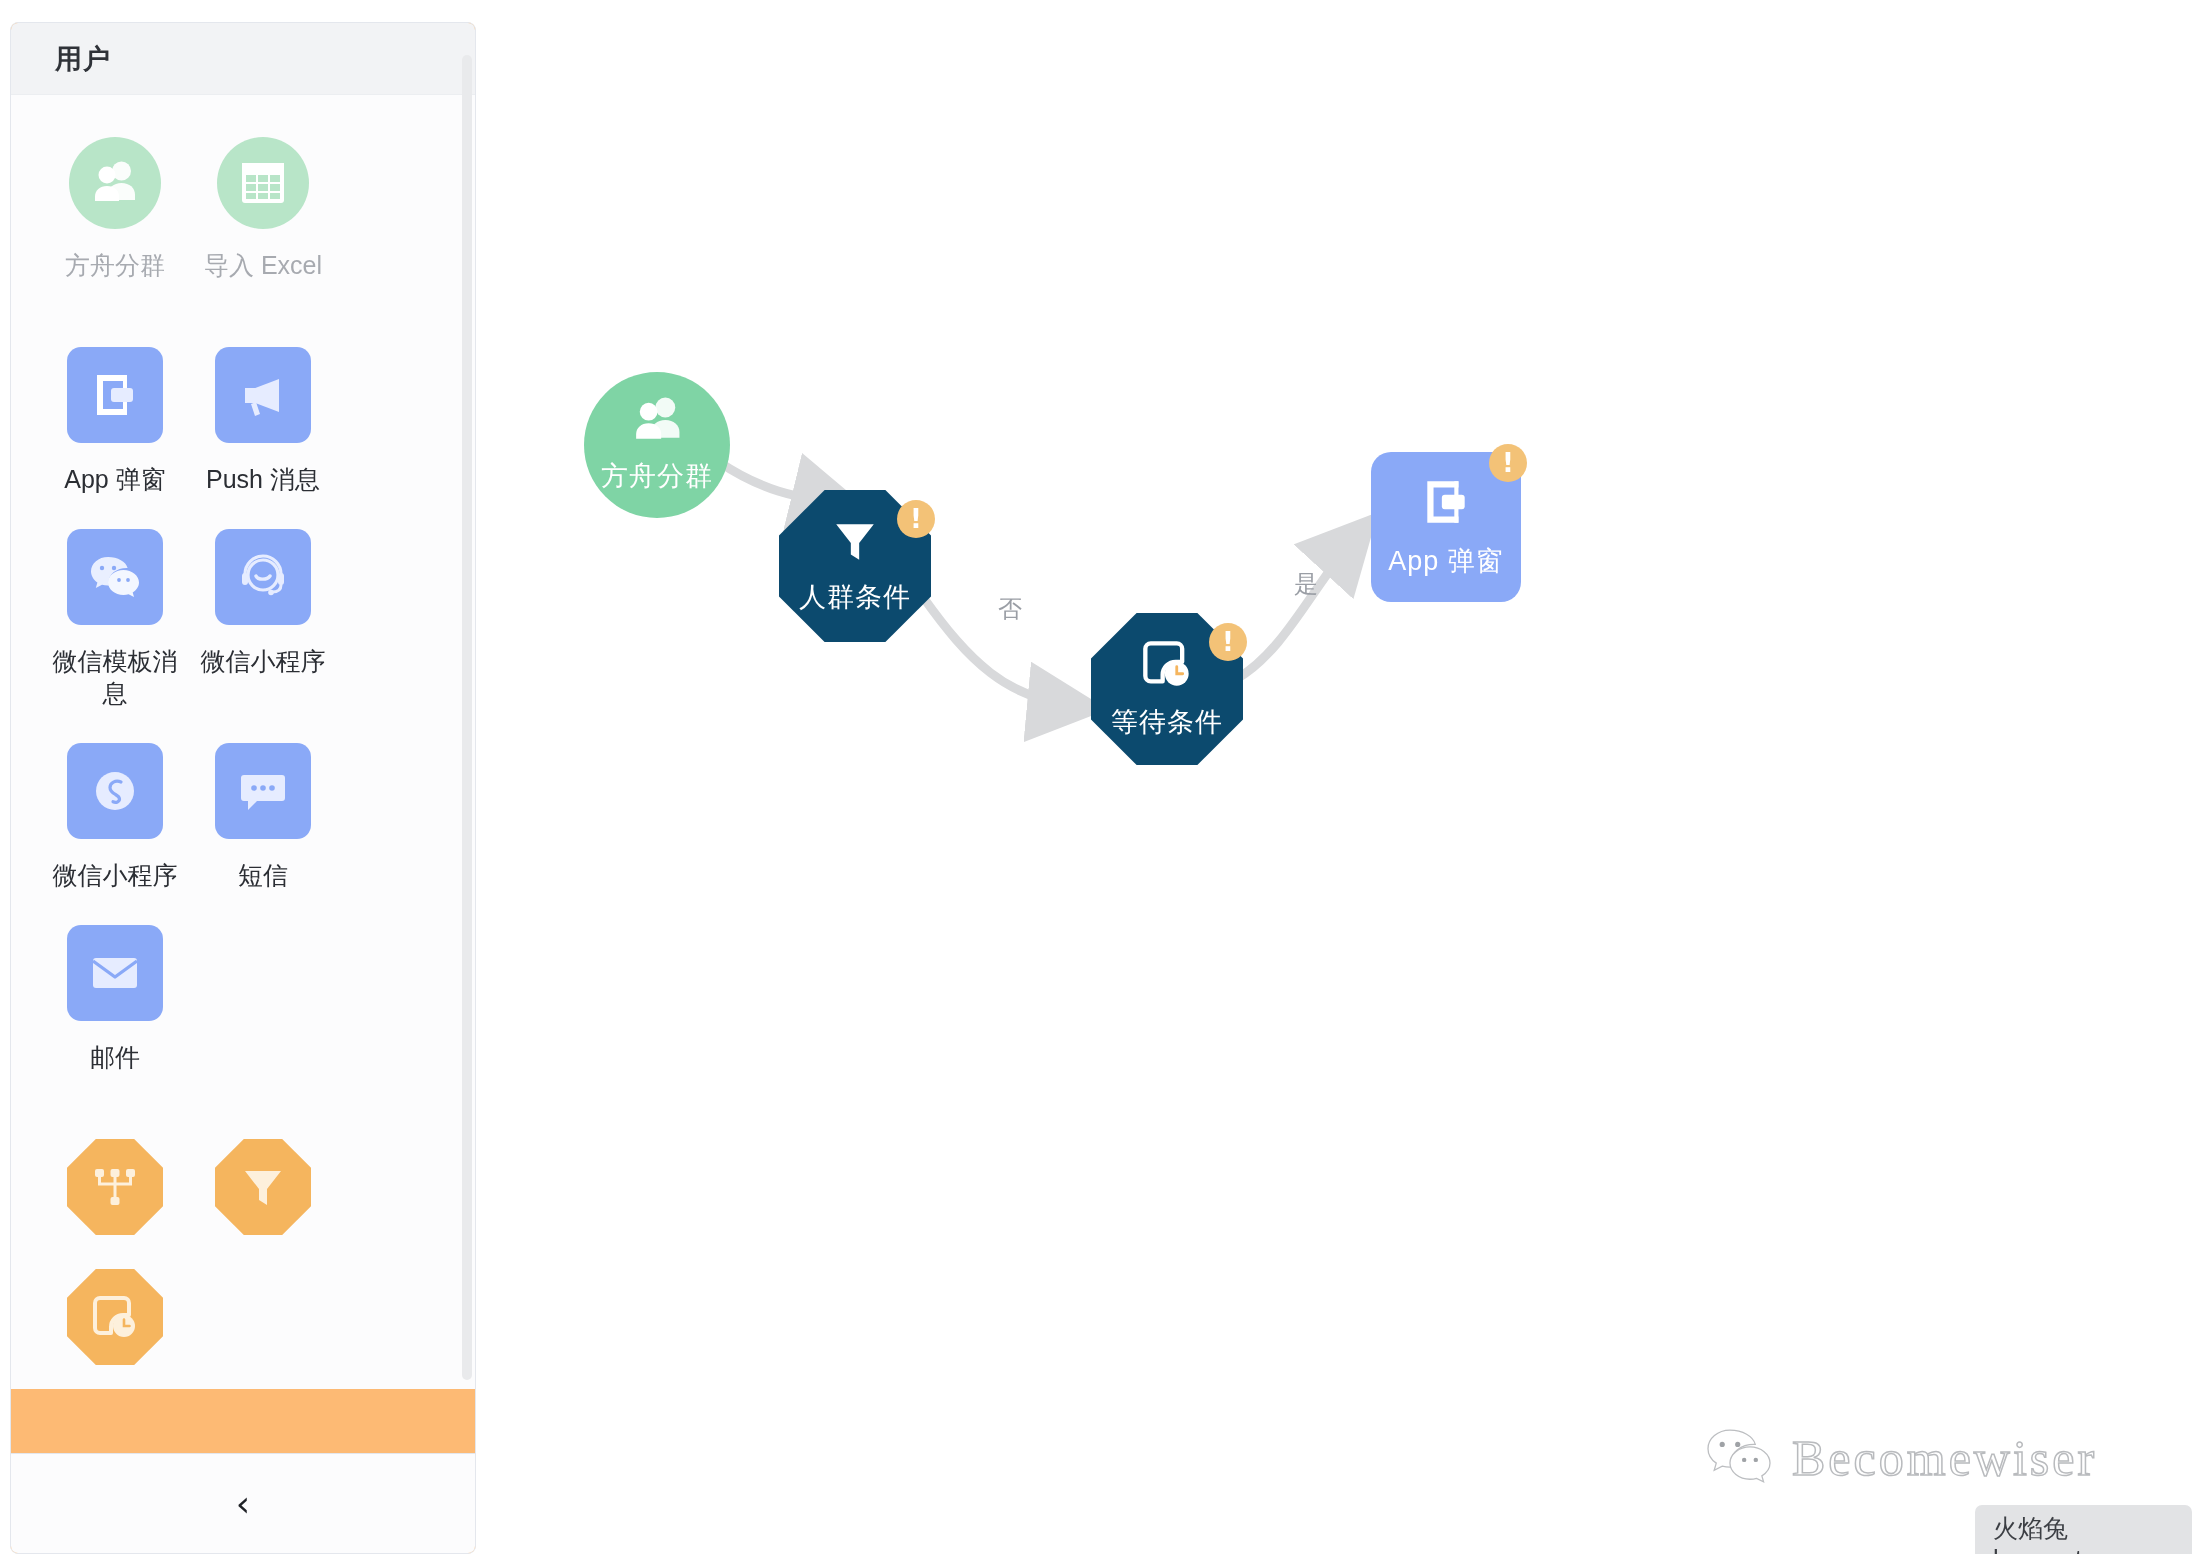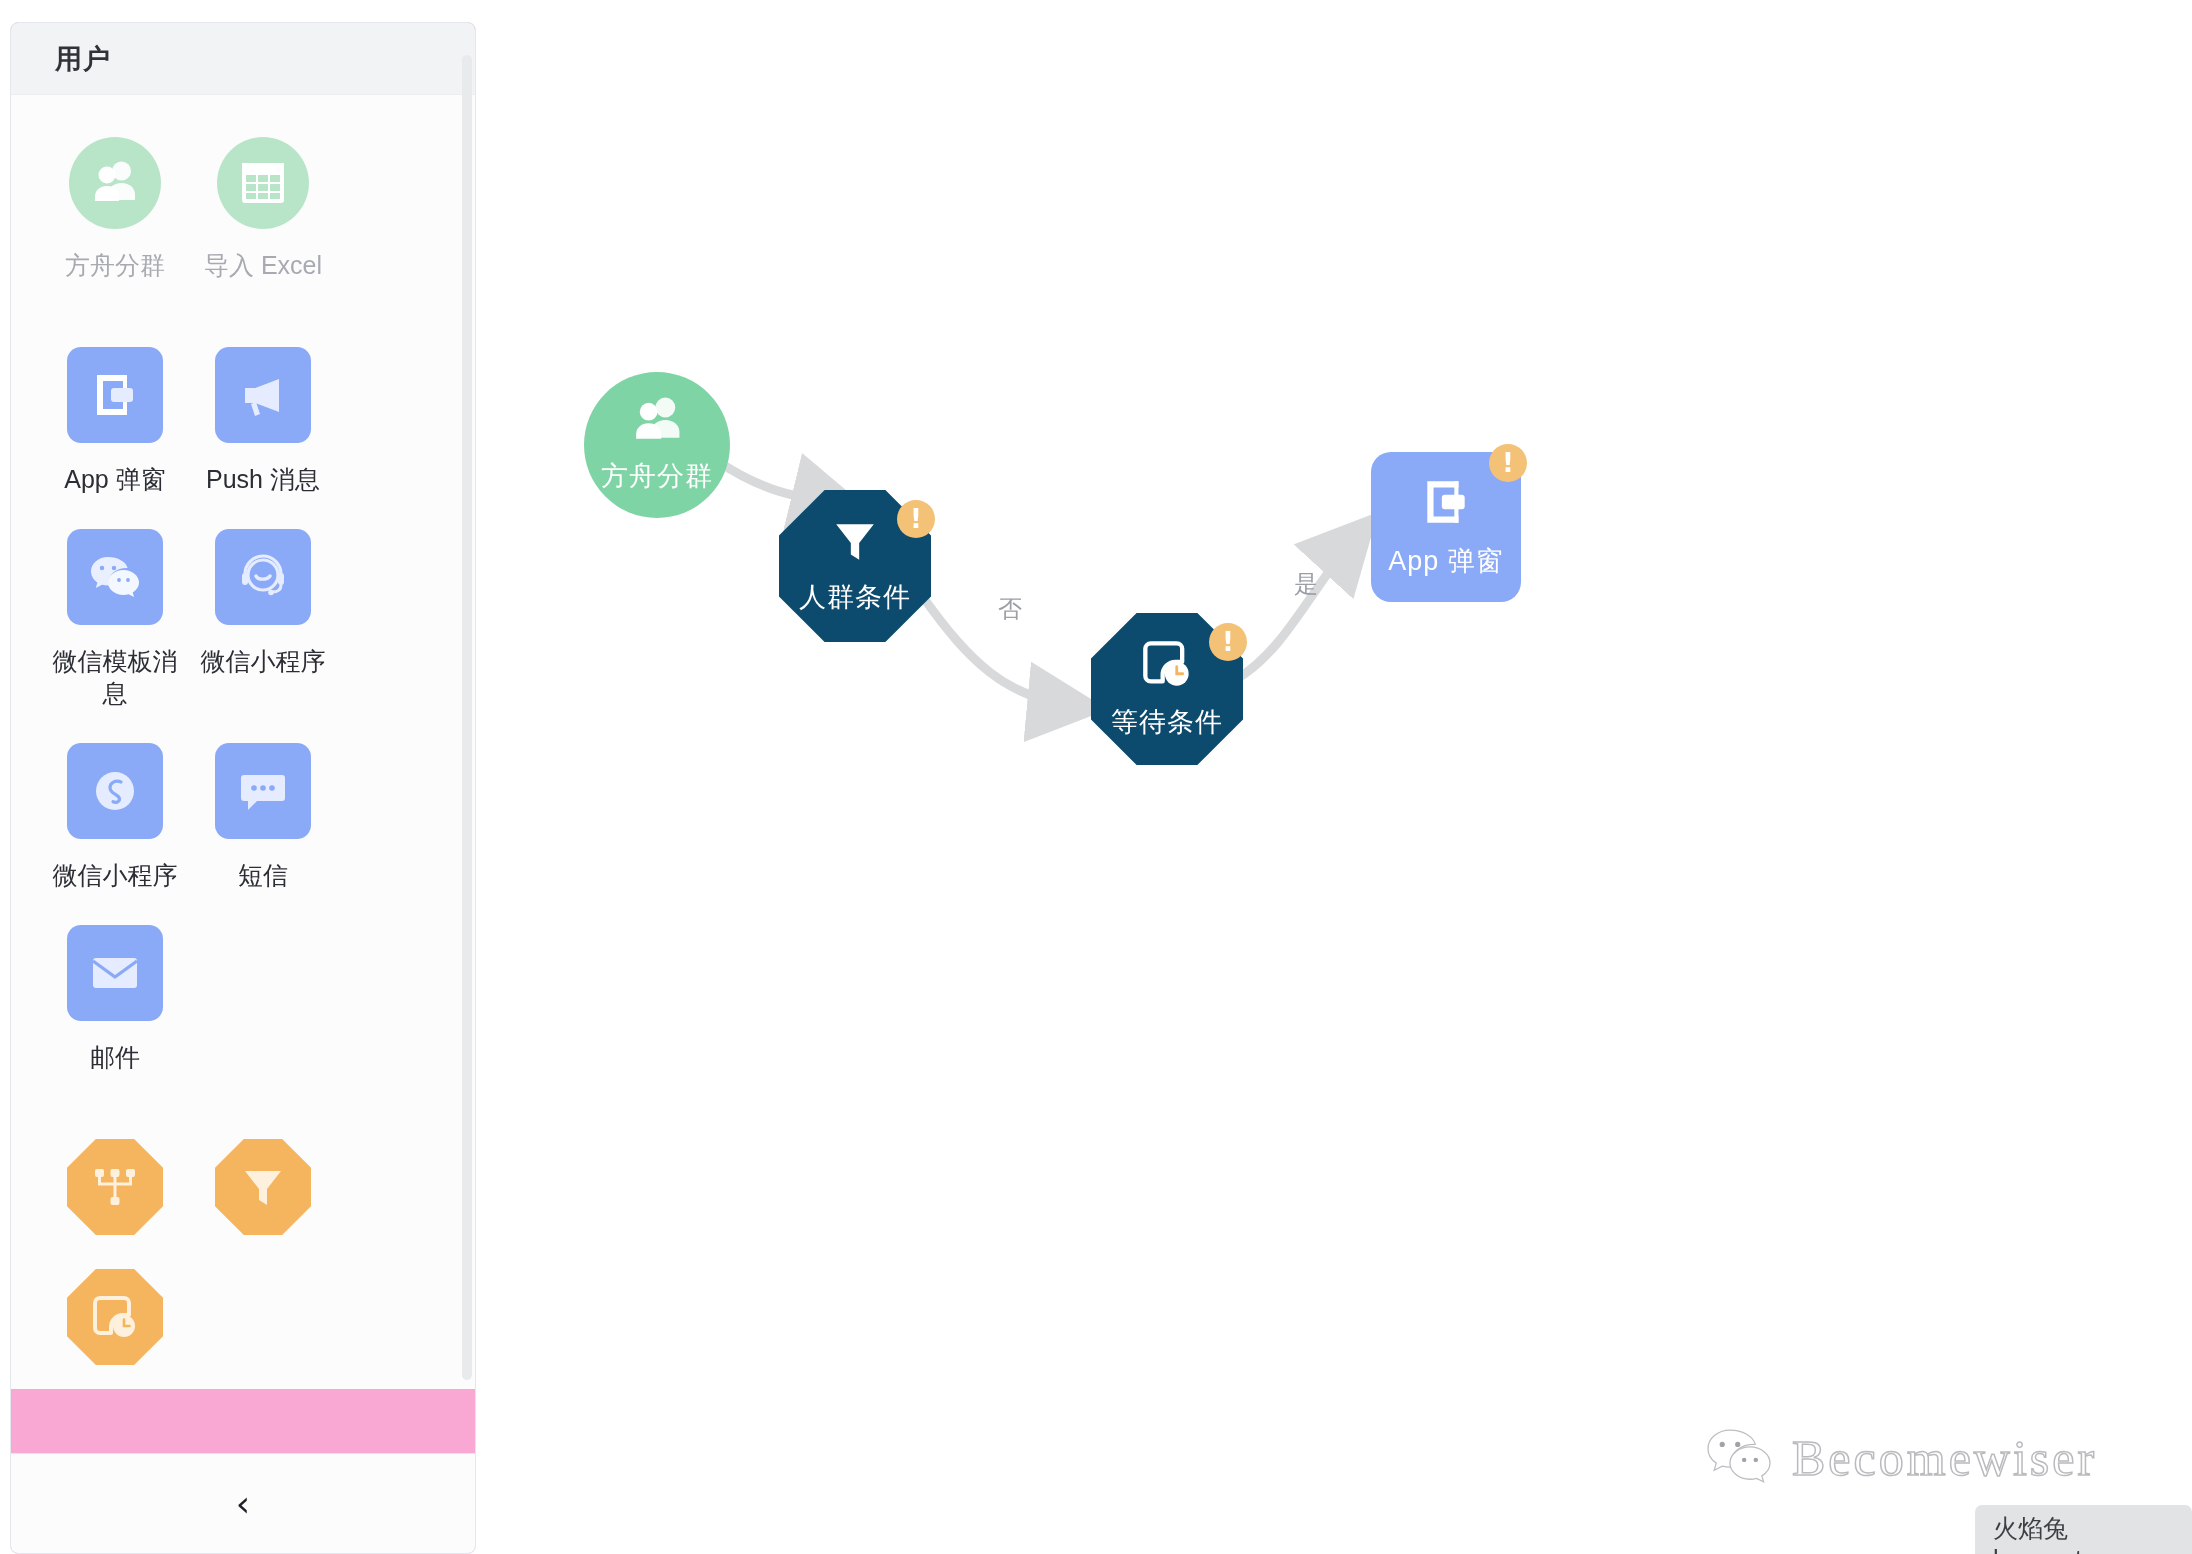--- a/index.html
+++ b/index.html
@@ -8,21 +8,21 @@
     background: #ffffff;
     font-family: "Liberation Sans", "DejaVu Sans", sans-serif;
     overflow: hidden;
   }
   #app { position: relative; width: 2192px; height: 1554px; background: #ffffff; }
 
   
   #sidebar {
     position: absolute; left: 10px; top: 22px;
     width: 466px; height: 1532px;
-    background: #f9a8d4;
+    background: #fdba74;
     border: 1px solid #e4e7ed;
     border-radius: 8px;
     overflow: hidden;
     display: flex; flex-direction: column;
   }
   .panel-scroll {
     position: relative;
     flex: 1 1 auto;
     overflow: hidden;
   }

